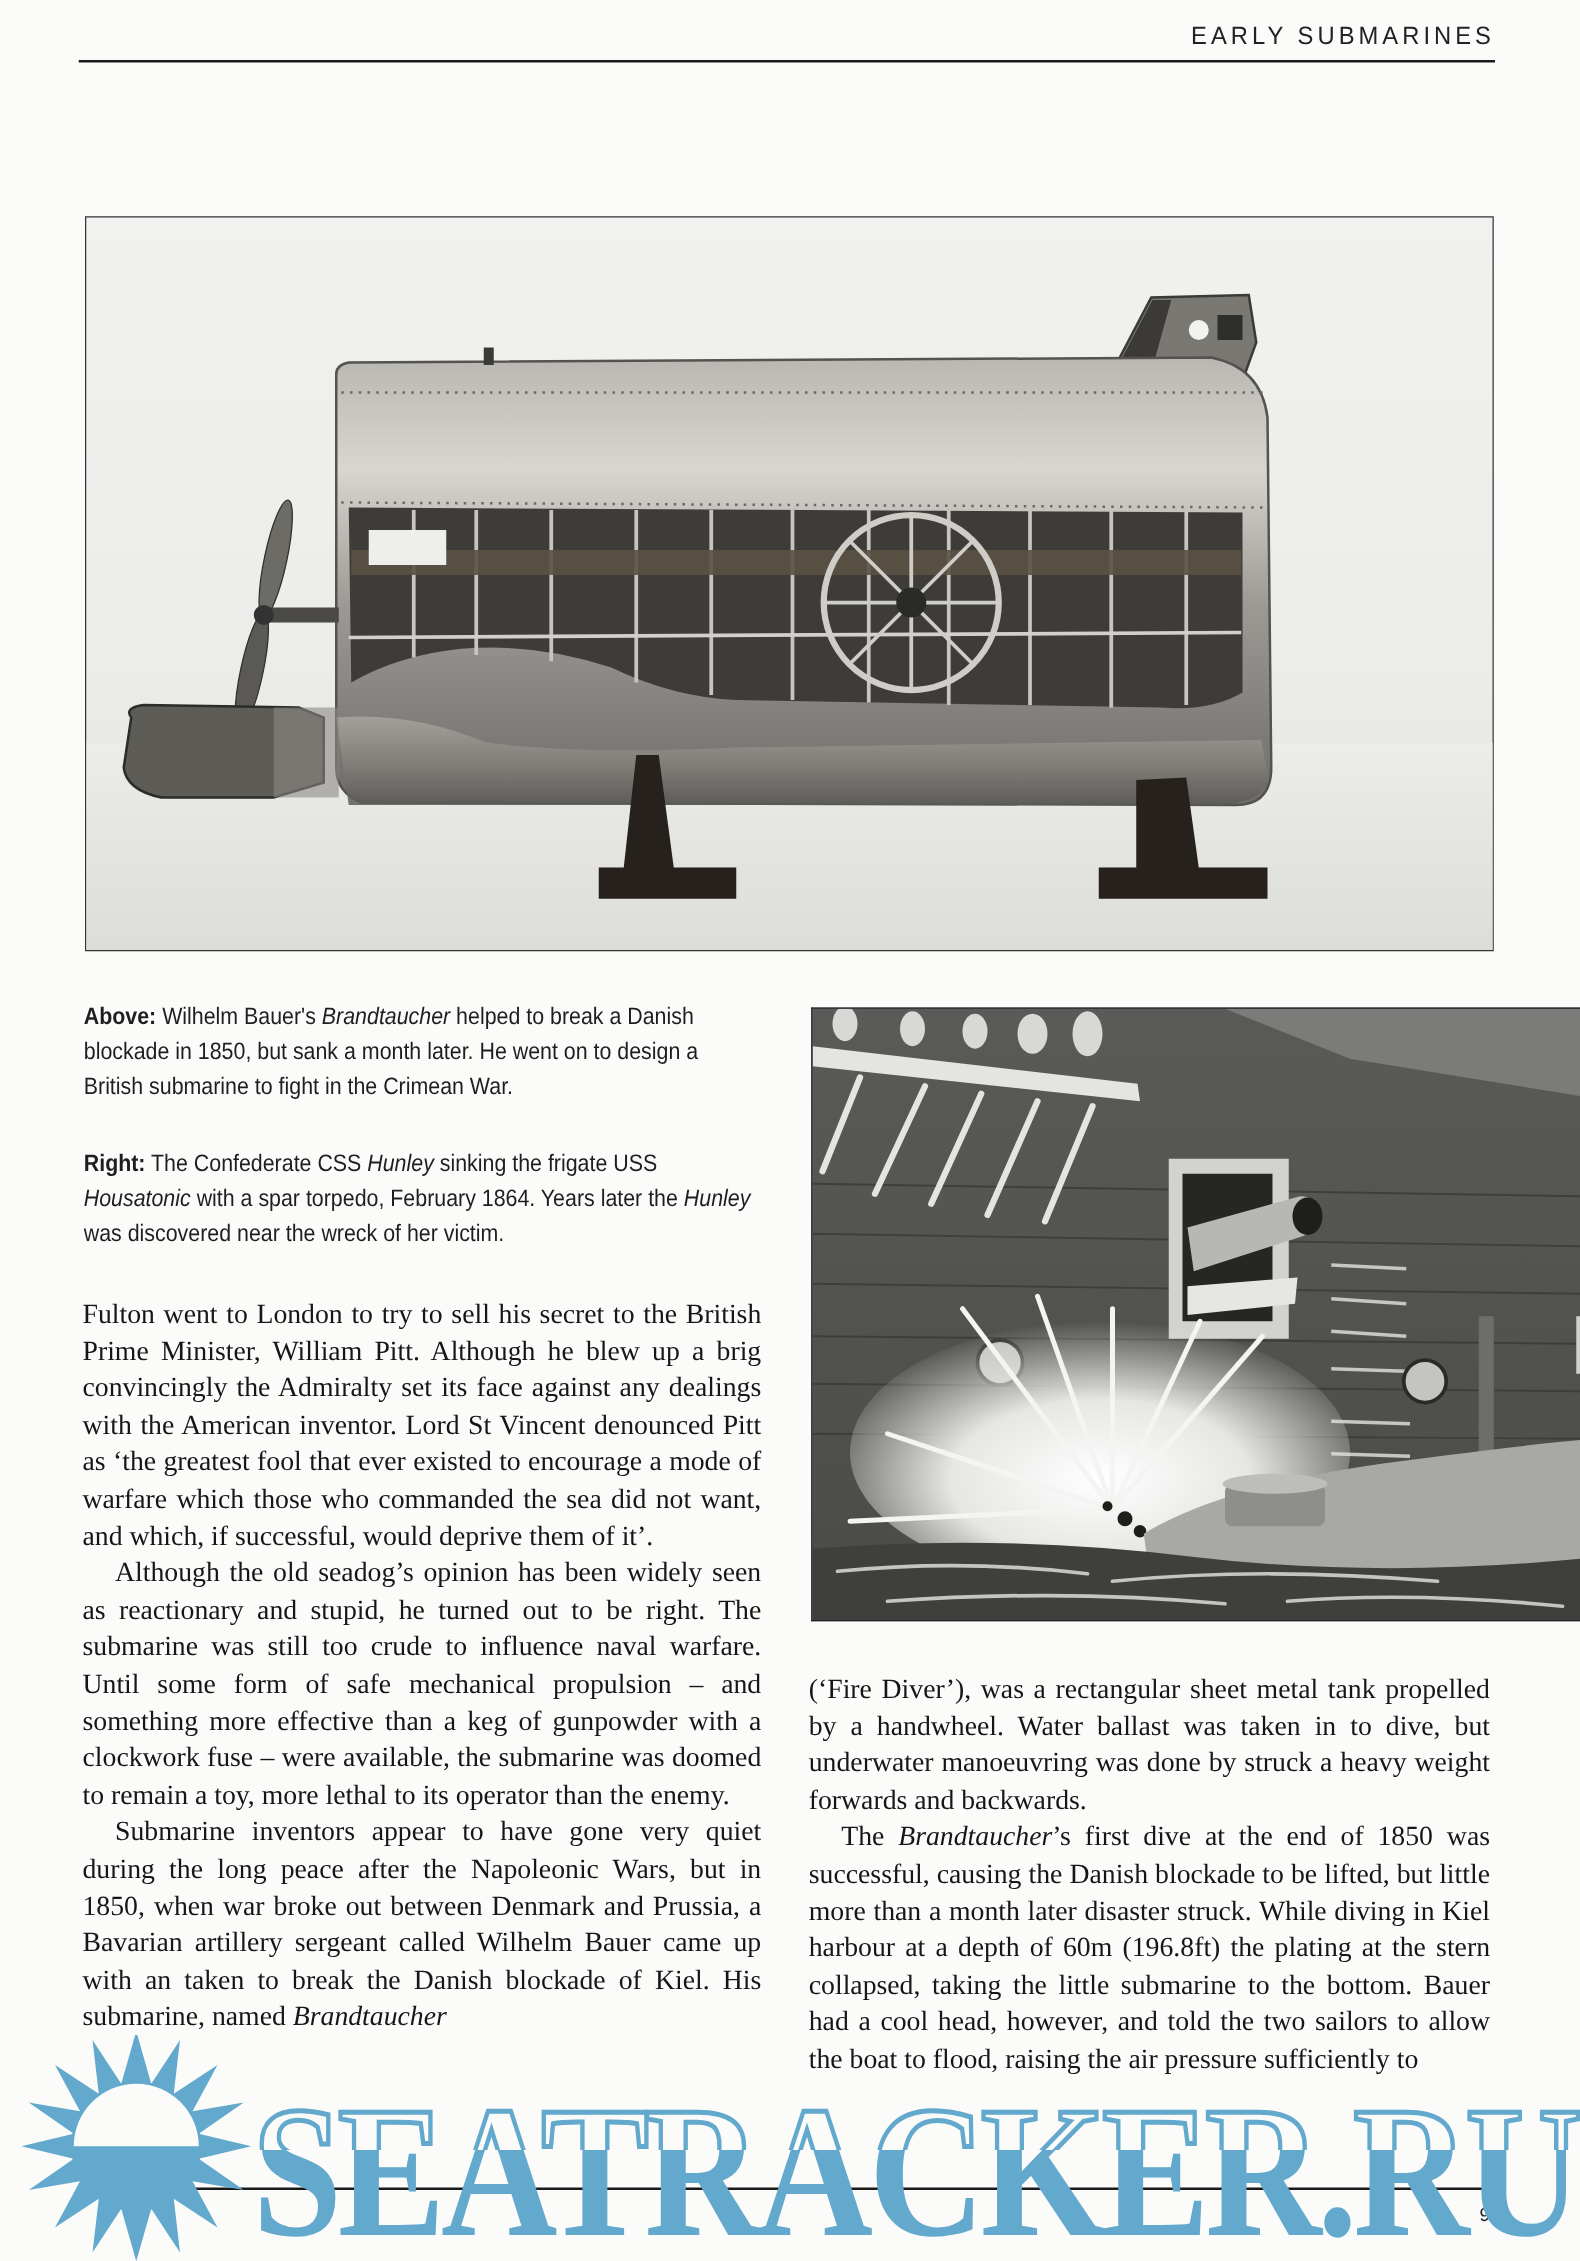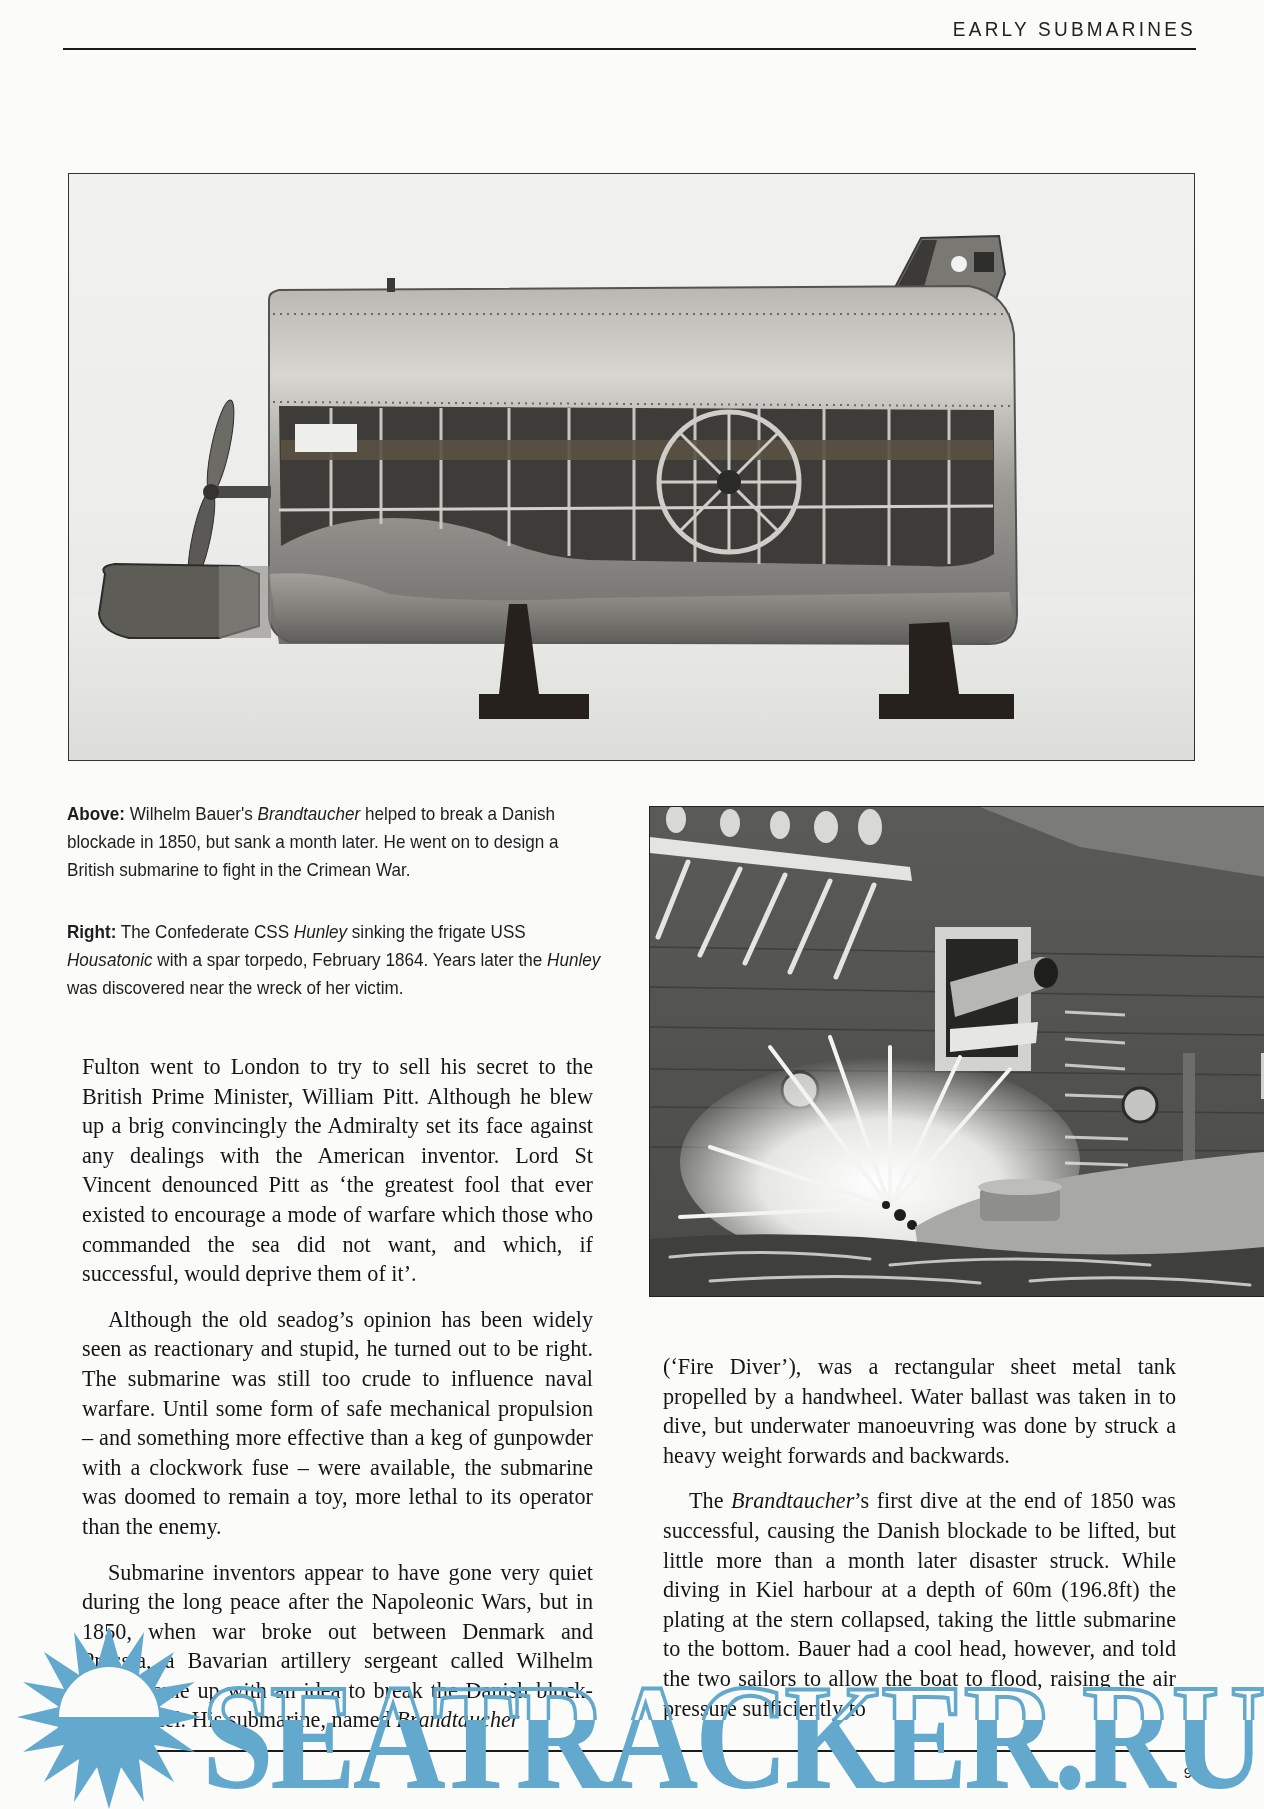--- a/index.html
+++ b/index.html
@@ -31,21 +31,21 @@
   .caption b { font-weight:bold; }
   .caption i { font-style:italic; }
   .illus {
     left:649px; top:806px; width:615px; height:491px;
     border:1.5px solid #222; border-right:none; box-sizing:border-box;
     background:#6a6a6a; overflow:hidden;
   }
   .body-text {
     font-size:22.2px; line-height:29.6px; text-align:justify; color:#161616;
   }
-  .body-text p { margin:16px; }
+  .body-text p { margin:0; }
   .body-text p.indent { text-indent:26px; }
   .col-left { left:66px; top:1036px; width:543px; }
   .col-right { left:647px; top:1336px; width:545px; }
   .folio { left:1170px; top:1764px; width:22px; text-align:right;
     font-family:"Liberation Sans", sans-serif; font-size:15px; color:#222; }
   .watermark { left:16px; top:1628px; width:1116px; height:181px; pointer-events:none; }
 </style>
 </head>
 <body>
 
@@ -227,21 +227,21 @@
       <path d="M240 458 Q360 446 500 458" fill="none"></path>
       <path d="M60 474 Q200 464 330 476" fill="none"></path>
       <path d="M380 474 Q480 466 600 478" fill="none"></path>
     </g>
   </svg>
 </div>
 
 <div class="abs body-text col-left">
   <p>Fulton went to London to try to sell his secret to the British Prime Minister, William Pitt. Although he blew up a brig convincingly the Admiralty set its face against any dealings with the American inventor. Lord St Vincent denounced Pitt as ‘the greatest fool that ever existed to encourage a mode of warfare which those who commanded the sea did not want, and which, if successful, would deprive them of it’.</p>
   <p class="indent">Although the old seadog’s opinion has been widely seen as reactionary and stupid, he turned out to be right. The submarine was still too crude to influence naval warfare. Until some form of safe mechanical propulsion – and something more effective than a keg of gunpowder with a clockwork fuse – were available, the submarine was doomed to remain a toy, more lethal to its operator than the enemy.</p>
-  <p class="indent"><span>Submarine inventors appear to have gone very quiet during the long peace after the Napoleonic Wars, but in 1850, when war broke out between Denmark and Prussia, a Bavarian artillery sergeant called Wilhelm Bauer came up with an idea to break the Danish block­ade of Kiel. His submarine, named </span><i>Brandtaucher</i></p>
+  <p class="indent"><span>Submarine inventors appear to have gone very quiet during the long peace after the Napoleonic Wars, but in 1850, when war broke out between Denmark and Prussia, a Bavarian artillery sergeant called Wilhelm Bauer came up with an taken to break the Danish block­ade of Kiel. His submarine, named </span><i>Brandtaucher</i></p>
 </div>
 
 <div class="abs body-text col-right">
   <p>(‘Fire Diver’), was a rectangular sheet metal tank propelled by a handwheel. Water ballast was taken in to dive, but underwater manoeuvring was done by struck a heavy weight forwards and backwards.</p>
   <p class="indent"><span>The </span><i>Brandtaucher</i><span>’s first dive at the end of 1850 was successful, causing the Danish blockade to be lifted, but little more than a month later disaster struck. While diving in Kiel harbour at a depth of 60m (196.8ft) the plating at the stern collapsed, taking the little submarine to the bottom. Bauer had a cool head, however, and told the two sailors to allow the boat to flood, raising the air pressure sufficiently to</span></p>
 </div>
 
 <div class="abs rule" style="left:63px; top:1750px; width:1130px;"></div>
 <div class="abs folio">9</div>
 

